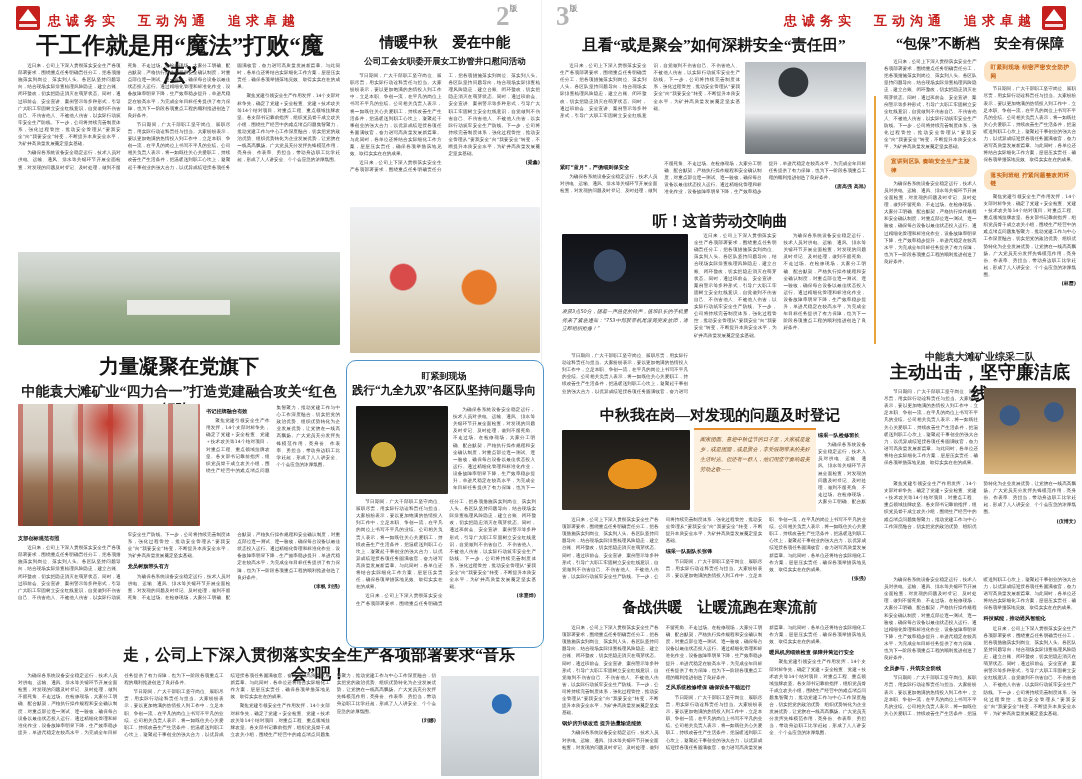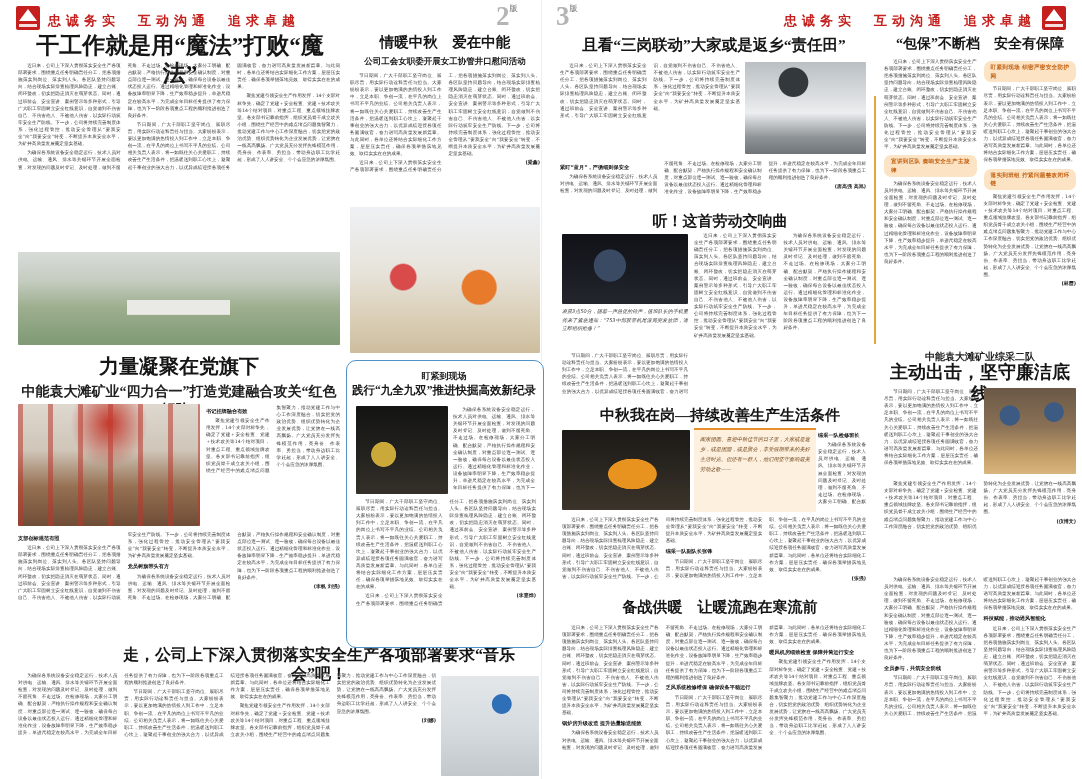--- a/index.html
+++ b/index.html
@@ -119,32 +119,32 @@
   <div class="abs subt" style="left:350px;top:56px;width:190px;font-size:8.5px;">公司工会女职委开展女工协管井口慰问活动</div>
   <div class="abs cols c2" style="left:350px;top:72px;width:190px;height:132px;">
     <p>节日期间，广大干部职工坚守岗位、履职尽责，用实际行动诠释责任与担当。大家纷纷表示，要以更加饱满的热情投入到工作中，立足本职、争创一流，在平凡的岗位上书写不平凡的业绩。公司相关负责人表示，将一如既往关心关爱职工，持续改善生产生活条件，把温暖送到职工心坎上，凝聚起干事创业的强大合力，以优异成绩迎接各项任务圆满收官，奋力谱写高质量发展新篇章。与此同时，各单位还将结合实际细化工作方案，层层压实责任，确保各项举措落地见效、取得实实在在的成果。</p>
     <p>近日来，公司上下深入贯彻落实安全生产各项部署要求，围绕重点任务明确责任分工，把各项措施落实到岗位、落实到人头。各区队坚持问题导向，结合现场实际排查梳理风险隐患，建立台账、闭环整改，切实把隐患消灭在萌芽状态。同时，通过班前会、安全宣讲、案例警示等多种形式，引导广大职工牢固树立安全红线意识，自觉做到不伤害自己、不伤害他人、不被他人伤害，以实际行动筑牢安全生产防线。下一步，公司将持续完善制度体系，强化过程管控，推动安全管理从“要我安全”向“我要安全”转变，不断提升本质安全水平，为矿井高质量发展奠定坚实基础。</p>
     <p class="by">(梁鑫)</p>
   </div>
   <div class="abs photo p-gift" style="left:350px;top:207px;width:190px;height:146px;"></div>
 
   <div class="abs bluebox" style="left:346px;top:360px;width:196px;height:286px;"></div>
   <div class="abs kick" style="left:356px;top:370px;width:176px;font-size:9px;">盯紧到现场</div>
-  <div class="abs hl" style="left:352px;top:384px;width:184px;font-size:11.5px;">践行“九全九双”推进快掘高效新纪录</div>
+  <div class="abs hl" style="left:352px;top:384px;width:184px;font-size:11.5px;">践行“九全九双”各区队坚持问题导向</div>
   <div class="abs photo p-tunnel" style="left:356px;top:406px;width:92px;height:88px;"></div>
   <div class="abs cols c1" style="left:453px;top:406px;width:82px;height:88px;">
     <p>为确保各系统设备安全稳定运行，技术人员对供电、运输、通风、排水等关键环节开展全面检查，对发现的问题及时登记、及时处理，做到不留死角、不走过场。在检修现场，大家分工明确、配合默契，严格执行操作规程和安全确认制度，对重点部位逐一测试、逐一验收，确保每台设备以最佳状态投入运行。通过精细化管理和标准化作业，设备故障率明显下降，生产效率稳步提升，单进尺稳定在较高水平，为完成全年目标任务提供了有力保障，也为下一阶段各项重点工程的顺利推进创造了良好条件。</p>
   </div>
   <div class="abs cols c2" style="left:356px;top:498px;width:180px;height:140px;">
     <p>节日期间，广大干部职工坚守岗位、履职尽责，用实际行动诠释责任与担当。大家纷纷表示，要以更加饱满的热情投入到工作中，立足本职、争创一流，在平凡的岗位上书写不平凡的业绩。公司相关负责人表示，将一如既往关心关爱职工，持续改善生产生活条件，把温暖送到职工心坎上，凝聚起干事创业的强大合力，以优异成绩迎接各项任务圆满收官，奋力谱写高质量发展新篇章。与此同时，各单位还将结合实际细化工作方案，层层压实责任，确保各项举措落地见效、取得实实在在的成果。</p>
     <p>近日来，公司上下深入贯彻落实安全生产各项部署要求，围绕重点任务明确责任分工，把各项措施落实到岗位、落实到人头。各区队坚持问题导向，结合现场实际排查梳理风险隐患，建立台账、闭环整改，切实把隐患消灭在萌芽状态。同时，通过班前会、安全宣讲、案例警示等多种形式，引导广大职工牢固树立安全红线意识，自觉做到不伤害自己、不伤害他人、不被他人伤害，以实际行动筑牢安全生产防线。下一步，公司将持续完善制度体系，强化过程管控，推动安全管理从“要我安全”向“我要安全”转变，不断提升本质安全水平，为矿井高质量发展奠定坚实基础。</p>
     <p class="by">(李嘉烨)</p>
   </div>
 
-  <div class="abs hl" style="left:568px;top:36px;width:292px;font-size:15.5px;">且看“三岗联动”大家或是返乡“责任田”</div>
+  <div class="abs hl" style="left:568px;top:36px;width:292px;font-size:15.5px;">且看“或是聚会”如何深耕安全“责任田”</div>
   <div class="abs cols c2" style="left:560px;top:62px;width:180px;height:94px;">
     <p>近日来，公司上下深入贯彻落实安全生产各项部署要求，围绕重点任务明确责任分工，把各项措施落实到岗位、落实到人头。各区队坚持问题导向，结合现场实际排查梳理风险隐患，建立台账、闭环整改，切实把隐患消灭在萌芽状态。同时，通过班前会、安全宣讲、案例警示等多种形式，引导广大职工牢固树立安全红线意识，自觉做到不伤害自己、不伤害他人、不被他人伤害，以实际行动筑牢安全生产防线。下一步，公司将持续完善制度体系，强化过程管控，推动安全管理从“要我安全”向“我要安全”转变，不断提升本质安全水平，为矿井高质量发展奠定坚实基础。</p>
   </div>
   <div class="abs photo p-truck" style="left:745px;top:62px;width:121px;height:92px;"></div>
   <div class="abs cols c3" style="left:560px;top:160px;width:306px;height:46px;">
     <div class="bsub">紧盯“蓝月”，严循细则保安全</div>
     <p>为确保各系统设备安全稳定运行，技术人员对供电、运输、通风、排水等关键环节开展全面检查，对发现的问题及时登记、及时处理，做到不留死角、不走过场。在检修现场，大家分工明确、配合默契，严格执行操作规程和安全确认制度，对重点部位逐一测试、逐一验收，确保每台设备以最佳状态投入运行。通过精细化管理和标准化作业，设备故障率明显下降，生产效率稳步提升，单进尺稳定在较高水平，为完成全年目标任务提供了有力保障，也为下一阶段各项重点工程的顺利推进创造了良好条件。</p>
     <p class="by">(唐高强 高旭)</p>
   </div>
 
@@ -166,21 +166,21 @@
   <div class="abs photo p-dark" style="left:562px;top:234px;width:126px;height:70px;"></div>
   <div class="abs cap" style="left:562px;top:307px;width:126px;height:42px;overflow:hidden;">凌晨3点50分，随着一声急促的铃声，值班队长的手机里传来了紧急通知：“753中部胶带机尾滚筒突发故障，请立即组织抢修！”</div>
   <div class="abs cols c2" style="left:694px;top:232px;width:172px;height:168px;">
     <p>近日来，公司上下深入贯彻落实安全生产各项部署要求，围绕重点任务明确责任分工，把各项措施落实到岗位、落实到人头。各区队坚持问题导向，结合现场实际排查梳理风险隐患，建立台账、闭环整改，切实把隐患消灭在萌芽状态。同时，通过班前会、安全宣讲、案例警示等多种形式，引导广大职工牢固树立安全红线意识，自觉做到不伤害自己、不伤害他人、不被他人伤害，以实际行动筑牢安全生产防线。下一步，公司将持续完善制度体系，强化过程管控，推动安全管理从“要我安全”向“我要安全”转变，不断提升本质安全水平，为矿井高质量发展奠定坚实基础。</p>
     <p>为确保各系统设备安全稳定运行，技术人员对供电、运输、通风、排水等关键环节开展全面检查，对发现的问题及时登记、及时处理，做到不留死角、不走过场。在检修现场，大家分工明确、配合默契，严格执行操作规程和安全确认制度，对重点部位逐一测试、逐一验收，确保每台设备以最佳状态投入运行。通过精细化管理和标准化作业，设备故障率明显下降，生产效率稳步提升，单进尺稳定在较高水平，为完成全年目标任务提供了有力保障，也为下一阶段各项重点工程的顺利推进创造了良好条件。</p>
   </div>
   <div class="abs cols c1" style="left:562px;top:352px;width:126px;height:48px;">
     <p>节日期间，广大干部职工坚守岗位、履职尽责，用实际行动诠释责任与担当。大家纷纷表示，要以更加饱满的热情投入到工作中，立足本职、争创一流，在平凡的岗位上书写不平凡的业绩。公司相关负责人表示，将一如既往关心关爱职工，持续改善生产生活条件，把温暖送到职工心坎上，凝聚起干事创业的强大合力，以优异成绩迎接各项任务圆满收官，奋力谱写高质量发展新篇章。与此同时，各单位还将结合实际细化工作方案，层层压实责任，确保各项举措落地见效、取得实实在在的成果。</p>
   </div>
 
-  <div class="abs hl" style="left:572px;top:406px;width:296px;font-size:15px;">中秋我在岗—持续改善生产生活条件</div>
+  <div class="abs hl" style="left:572px;top:406px;width:296px;font-size:15px;">中秋我在岗—对发现的问题及时登记</div>
   <div class="abs photo p-shearer" style="left:562px;top:430px;width:128px;height:80px;"></div>
   <div class="abs capbox" style="left:694px;top:428px;width:110px;height:72px;overflow:hidden;">阖家团圆、喜迎中秋佳节的日子里，大家或是返乡，或是团圆，或是聚会，享受假期带来的美好生活时光。但还有一群人，他们用坚守奏响最美劳动之歌——</div>
   <div class="abs cols c1" style="left:818px;top:428px;width:48px;height:84px;">
     <div class="bsub">综采一队检修班长</div>
     <p>为确保各系统设备安全稳定运行，技术人员对供电、运输、通风、排水等关键环节开展全面检查，对发现的问题及时登记、及时处理，做到不留死角、不走过场。在检修现场，大家分工明确、配合默契，严格执行操作规程和安全确认制度，对重点部位逐一测试、逐一验收，确保每台设备以最佳状态投入运行。通过精细化管理和标准化作业，设备故障率明显下降，生产效率稳步提升，单进尺稳定在较高水平，为完成全年目标任务提供了有力保障，也为下一阶段各项重点工程的顺利推进创造了良好条件。</p>
   </div>
   <div class="abs cols c3" style="left:562px;top:516px;width:304px;height:76px;">
     <p>近日来，公司上下深入贯彻落实安全生产各项部署要求，围绕重点任务明确责任分工，把各项措施落实到岗位、落实到人头。各区队坚持问题导向，结合现场实际排查梳理风险隐患，建立台账、闭环整改，切实把隐患消灭在萌芽状态。同时，通过班前会、安全宣讲、案例警示等多种形式，引导广大职工牢固树立安全红线意识，自觉做到不伤害自己、不伤害他人、不被他人伤害，以实际行动筑牢安全生产防线。下一步，公司将持续完善制度体系，强化过程管控，推动安全管理从“要我安全”向“我要安全”转变，不断提升本质安全水平，为矿井高质量发展奠定坚实基础。</p>
     <div class="bsub">综采一队副队长张锋</div>
     <p>节日期间，广大干部职工坚守岗位、履职尽责，用实际行动诠释责任与担当。大家纷纷表示，要以更加饱满的热情投入到工作中，立足本职、争创一流，在平凡的岗位上书写不平凡的业绩。公司相关负责人表示，将一如既往关心关爱职工，持续改善生产生活条件，把温暖送到职工心坎上，凝聚起干事创业的强大合力，以优异成绩迎接各项任务圆满收官，奋力谱写高质量发展新篇章。与此同时，各单位还将结合实际细化工作方案，层层压实责任，确保各项举措落地见效、取得实实在在的成果。</p>

